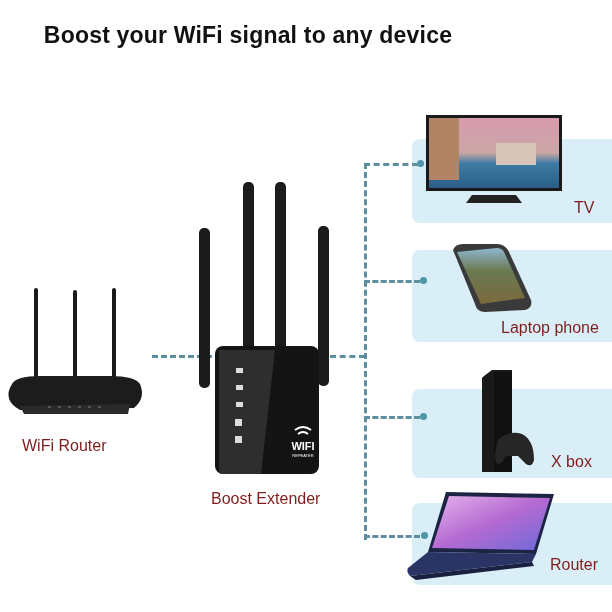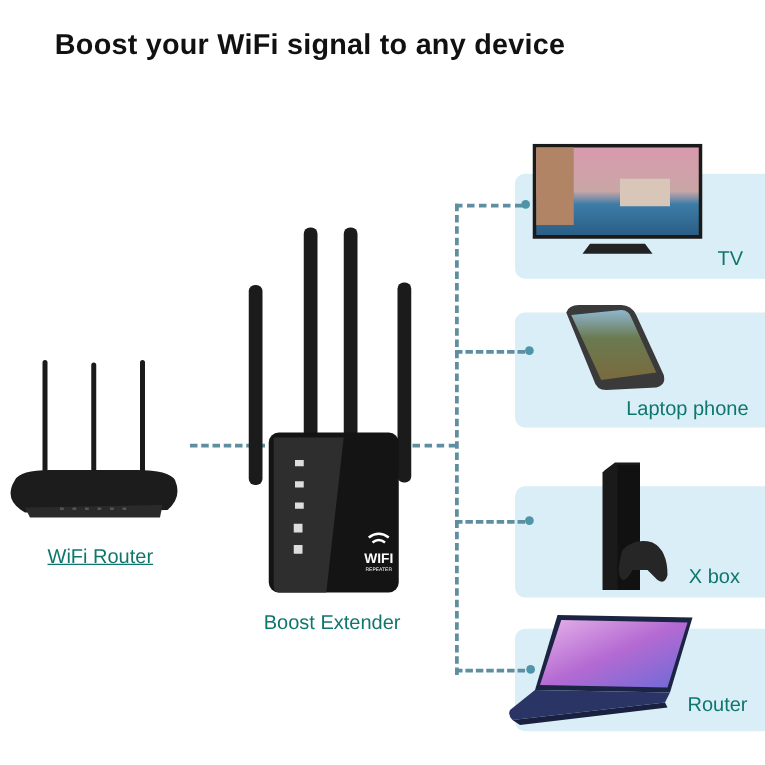--- a/index.html
+++ b/index.html
@@ -1,18 +1,18 @@
 <!DOCTYPE html>
 <html><head>
 <meta charset="utf-8">
 <style>
   html,body{margin:0;padding:0;background:#fff;}
   body{width:612px;height:612px;position:relative;overflow:hidden;font-family:"Liberation Sans",sans-serif;}
   .title{position:absolute;left:0;top:22px;width:496px;text-align:center;font-weight:bold;font-size:23px;color:#111;letter-spacing:0.2px;}
-  .lbl{position:absolute;font-size:16px;color:#0f766e;white-space:nowrap;}
+  .lbl{position:absolute;font-size:16px;color:#7f1d1d;white-space:nowrap;}
   .panel{position:absolute;left:412px;width:200px;background:#d9eef6;border-radius:8px 0 0 8px;}
   .dash-h{position:absolute;height:0;border-top:3px dashed #5e8ea0;}
   .dash-v{position:absolute;width:0;border-left:3px dashed #5e8ea0;}
   .dot{position:absolute;width:7px;height:7px;border-radius:50%;background:#4e95aa;}
   .abs{position:absolute;}
 </style>
 </head>
 <body>
 
 <div class="title">Boost your WiFi signal to any device</div>
@@ -42,21 +42,21 @@
   <path d="M20 126 L130 124 L128 134 L24 134 Z" fill="#2a2a2a"></path>
   <g fill="#555">
       <rect x="48" y="126" width="3" height="2"></rect>
       <rect x="58" y="126" width="3" height="2"></rect>
       <rect x="68" y="126" width="3" height="2"></rect>
       <rect x="78" y="126" width="3" height="2"></rect>
       <rect x="88" y="126" width="3" height="2"></rect>
       <rect x="98" y="126" width="3" height="2"></rect>
     </g>
 </svg>
-<div class="lbl" style="left:38px;top:437px;text-decoration:underline;">WiFi Router</div>
+<div class="lbl" style="left:22px;top:437px;">WiFi Router</div>
 
 <svg class="abs" style="left:195px;top:178px;" width="145" height="305">
   <rect x="4" y="50" width="11" height="160" rx="5" fill="#1b1b1b"></rect>
   <rect x="48" y="4" width="11" height="170" rx="5" fill="#1b1b1b"></rect>
   <rect x="80" y="4" width="11" height="170" rx="5" fill="#1b1b1b"></rect>
   <rect x="123" y="48" width="11" height="160" rx="5" fill="#1b1b1b"></rect>
   <rect x="20" y="168" width="104" height="128" rx="8" fill="#141414"></rect>
   <path d="M24 172 L80 172 L66 296 L28 296 Q24 296 24 290 Z" fill="#2e2e2e"></path>
   <g fill="#ddd">
     <rect x="41" y="190" width="7" height="5"></rect>

